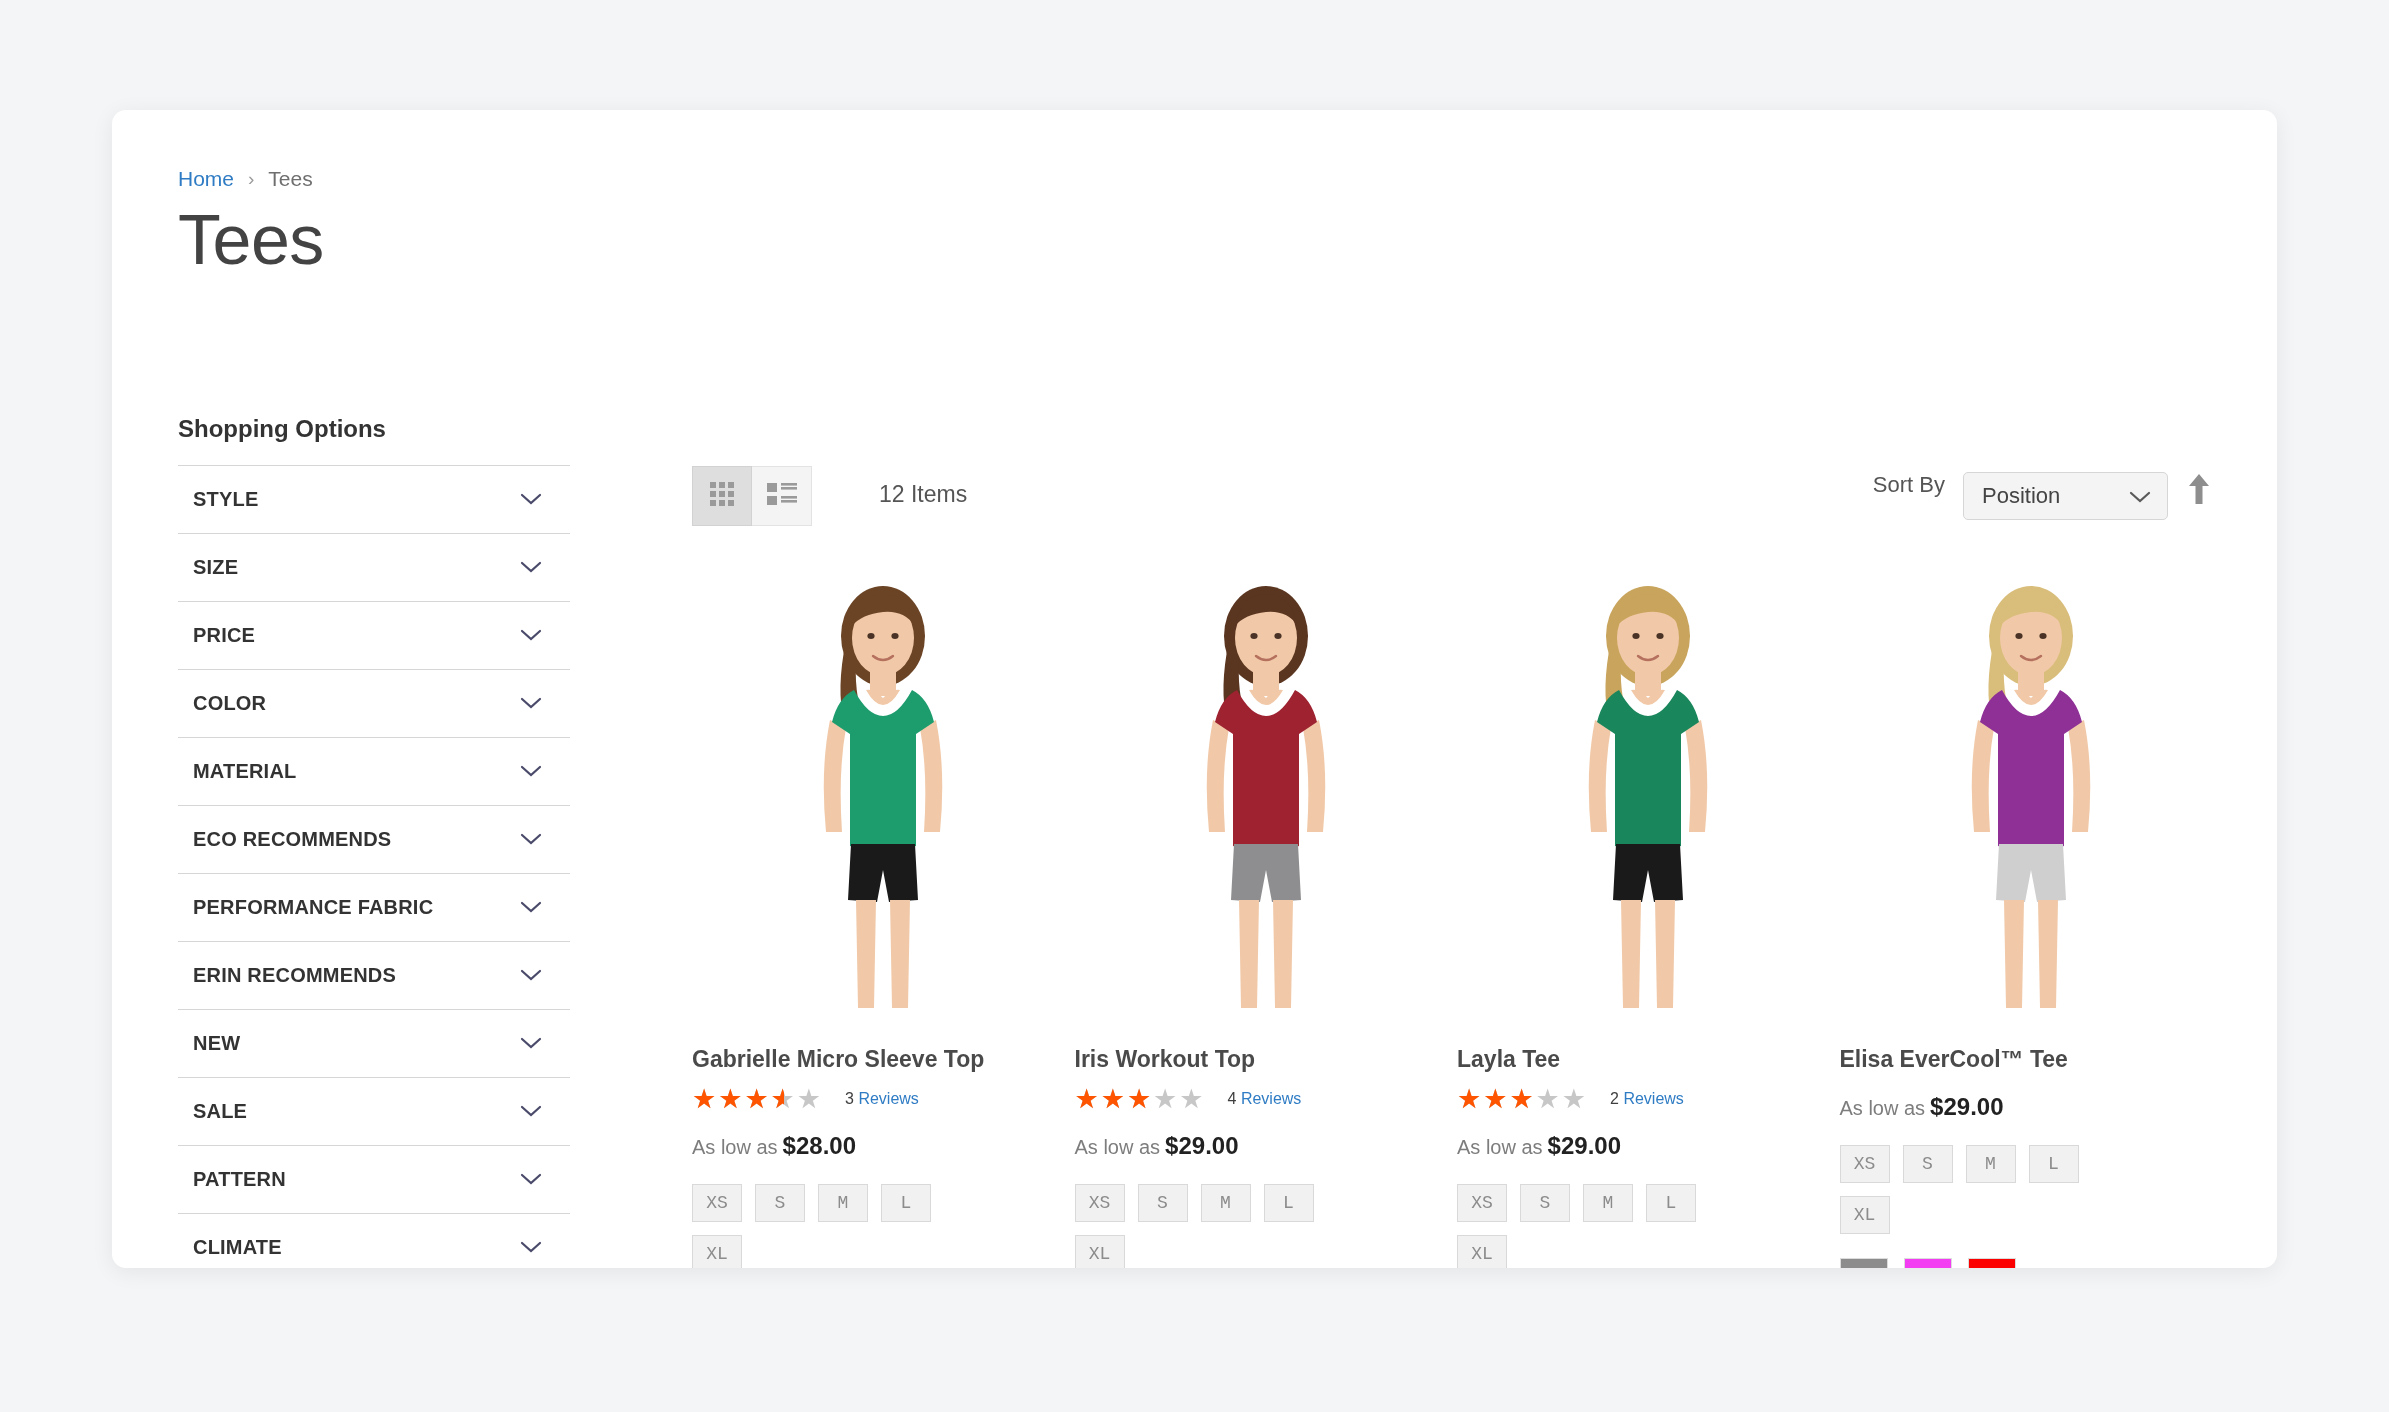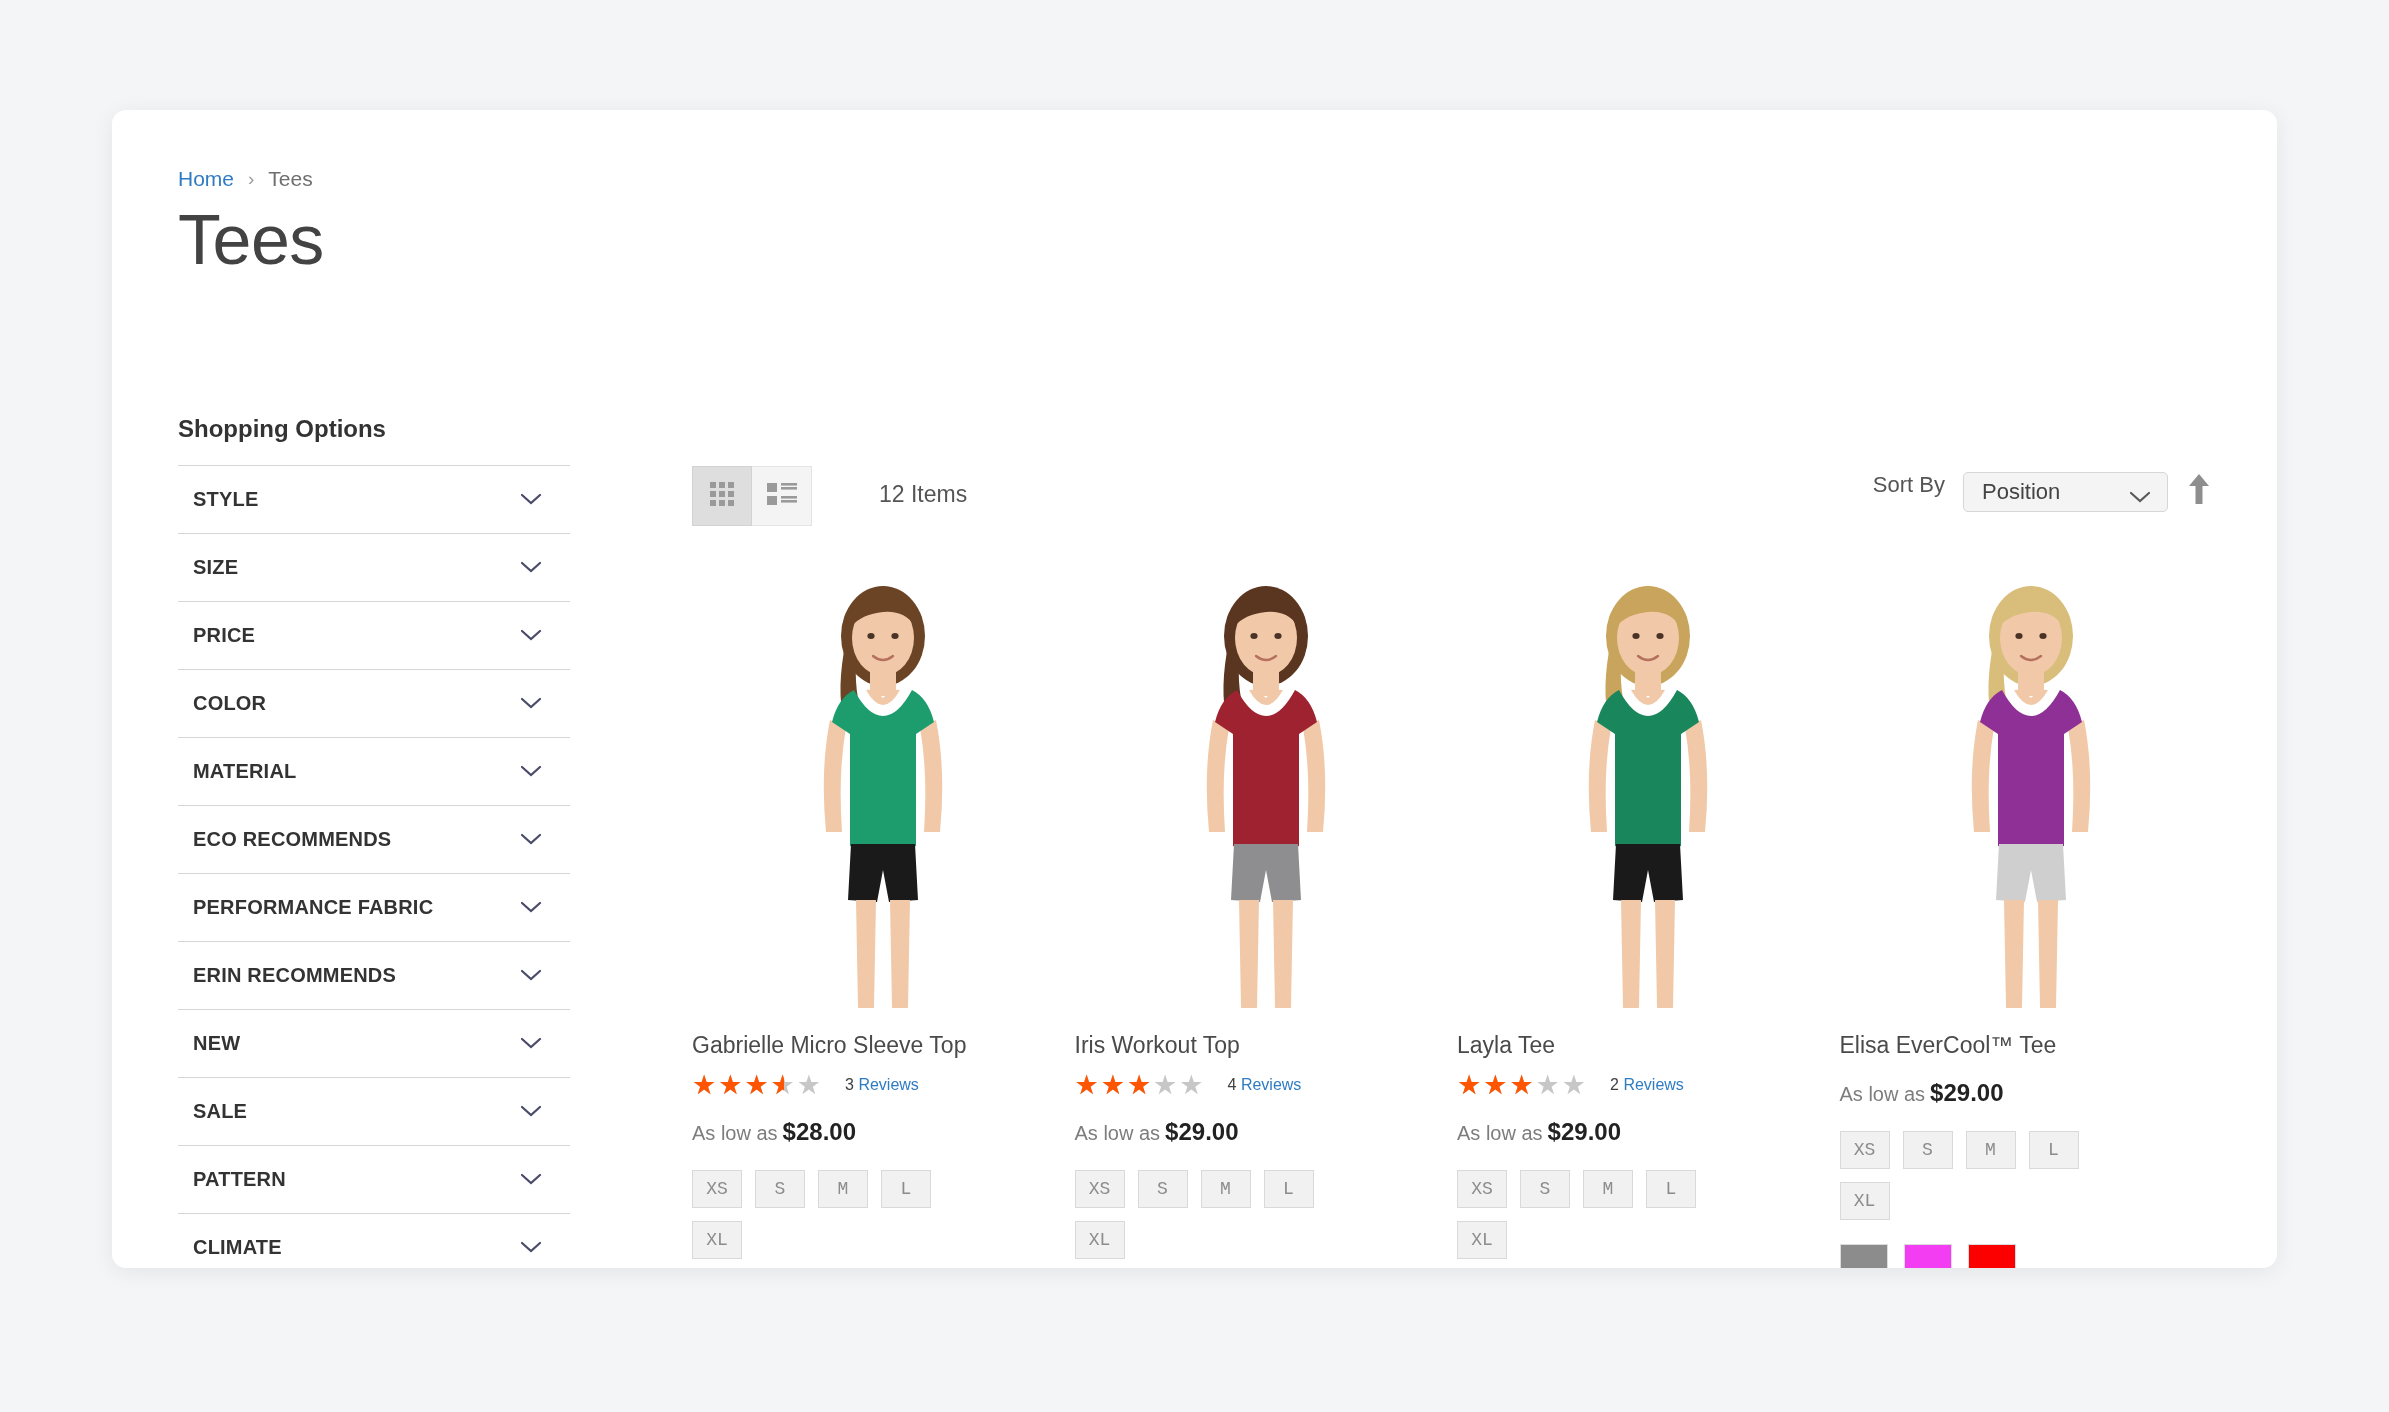--- a/index.html
+++ b/index.html
@@ -70,21 +70,21 @@
     position: absolute; left: 187px; top: 15px;
     font-size: 23px; color: #555;
   }
   .sortwrap {
     position: absolute; right: 0; top: 6px;
     display: flex; align-items: flex-start; gap: 18px;
   }
   .sort-label { font-size: 22px; color: #555; }
   .sort-select {
     position: relative;
-    width: 205px; height: 40px;
+    width: 205px; height: 48px;
     background: #f4f4f4;
     border: 1px solid #d6d6d6; border-radius: 5px;
     display: flex; align-items: center;
     padding-left: 18px;
     font-size: 22px; color: #444;
     cursor: pointer;
   }
   .sort-select .chev { position: absolute; right: 16px; top: 18px; }
   .sort-dir { cursor: pointer; width: 26px; height: 34px; }
   
@@ -94,22 +94,22 @@
     display: flex; gap: 0;
   }
   .product { width: 400px; position: relative; }
   .prod-img {
     height: 460px; width: 100%;
     display: flex; align-items: flex-end; justify-content: center;
     overflow: hidden;
   }
   .prod-img svg { display: block; }
   .prod-name {
-    margin-top: 22px;
-    font-size: 23px; color: #4a4a4a; font-weight: 400;
+    margin-top: 36px;
+    font-size: 23px; color: #4a4a4a; font-weight: 700;
     white-space: nowrap;
   }
   .rating-row {
     margin-top: 13px; display: flex; align-items: center; gap: 14px;
     height: 26px;
   }
   .stars { position: relative; display: inline-block; line-height: 1; }
   .stars-bg, .stars-fg {
     font-size: 27px; letter-spacing: 2px; white-space: nowrap;
   }

